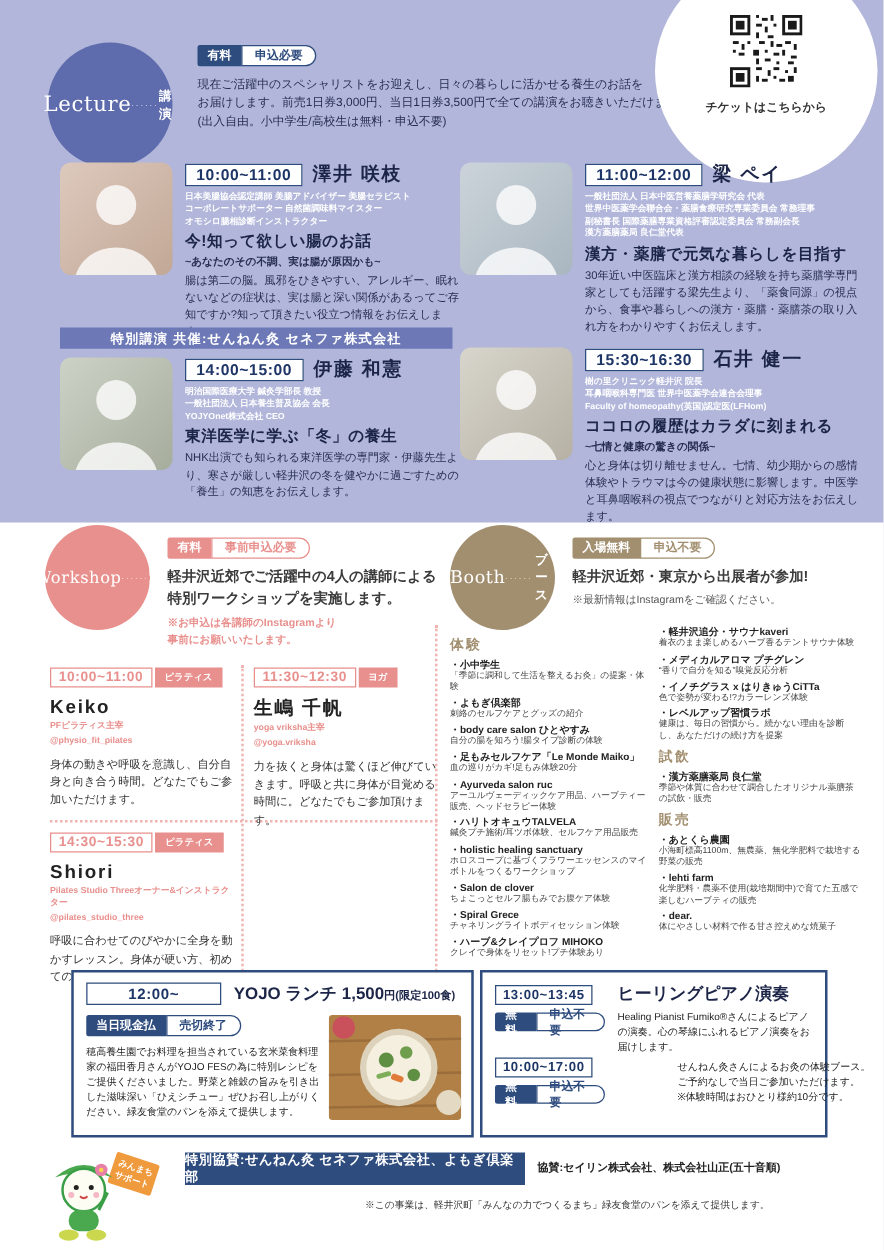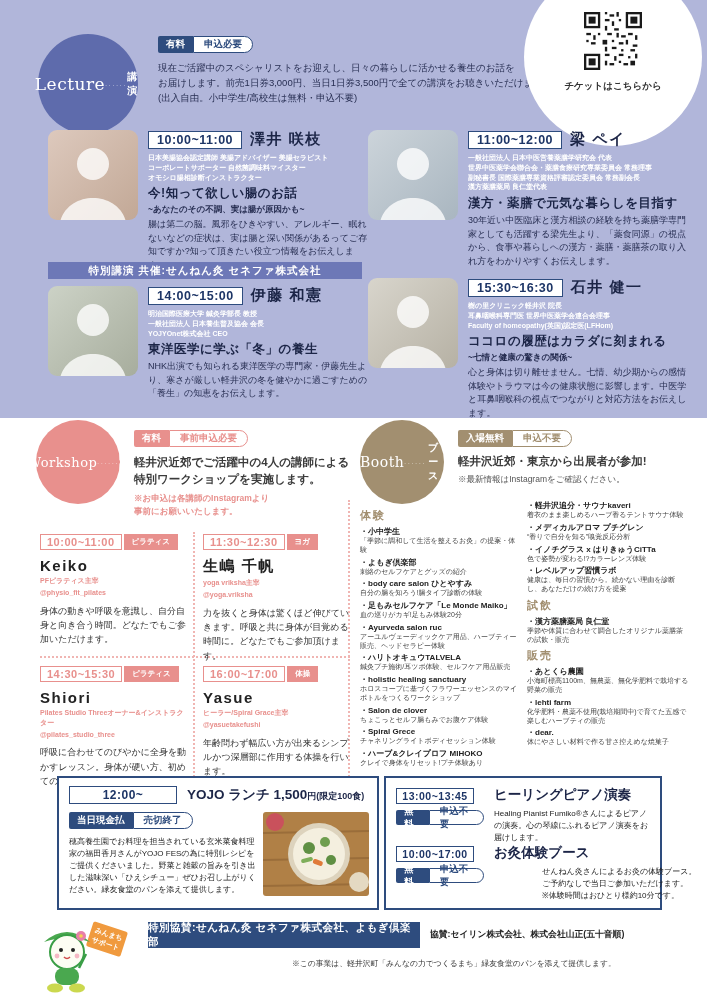--- a/index.html
+++ b/index.html
@@ -313,30 +313,20 @@
     <div class="ws-head">
       <span class="ws-time">14:30~15:30</span>
       <span class="ws-tag">ピラティス</span>
     </div>
     <div class="ws-name">Shiori</div>
     <div class="ws-org">Pilates Studio Threeオーナー&amp;インストラクター</div>
     <div class="ws-org">@pilates_studio_three</div>
     <div class="ws-desc">呼吸に合わせてのびやかに全身を動かすレッスン。身体が硬い方、初めての方、大歓迎!</div>
   </div>
 
-  <div class="ws-card" style="left:203px;top:666px;">
-    <div class="ws-head">
-      <span class="ws-time">16:00~17:00</span>
-      <span class="ws-tag">体操</span>
-    </div>
-    <div class="ws-name">Yasue</div>
-    <div class="ws-org">ヒーラー/Spiral Grace主宰</div>
-    <div class="ws-org">@yasuetakefushi</div>
-    <div class="ws-desc">年齢問わず幅広い方が出来るシンプルかつ深層部に作用する体操を行います。</div>
-  </div>
 
   <div class="circle booth-circle">
     <div class="circle-en">Booth</div>
     <div class="circle-dots">......</div>
     <div class="circle-ja">ブース</div>
   </div>
   <div class="badge-pair" style="left:458px;top:430px;">
     <span class="b-solid s-tan">入場無料</span>
     <span class="b-out o-tan">申込不要</span>
   </div>
@@ -469,21 +459,20 @@
 
     <div class="side-entry" style="top:66px;">
       <div class="side-left">
         <span class="ev-time">10:00~17:00</span>
         <div class="badge-pair">
           <span class="b-solid s-navy">無料</span>
           <span class="b-out o-navy">申込不要</span>
         </div>
       </div>
       <div>
-        <div class="ev-title">お灸体験ブース</div>
         <div class="ev-desc pre" style="width:158px;margin-top:4px;margin-left:48px;">せんねん灸さんによるお灸の体験ブース。ご予約なしで当日ご参加いただけます。
 ※体験時間はおひとり様約10分です。</div>
       </div>
     </div>
   </div>
 
   <svg class="mascot" width="112" height="78" viewBox="0 0 112 78">
     <g transform="rotate(18 84 22)">
       <rect x="66" y="6" width="36" height="26" rx="2" fill="#f09a3e"></rect>
       <text x="70" y="16" font-size="7" fill="#ffffff" font-weight="bold">みんまち</text>

